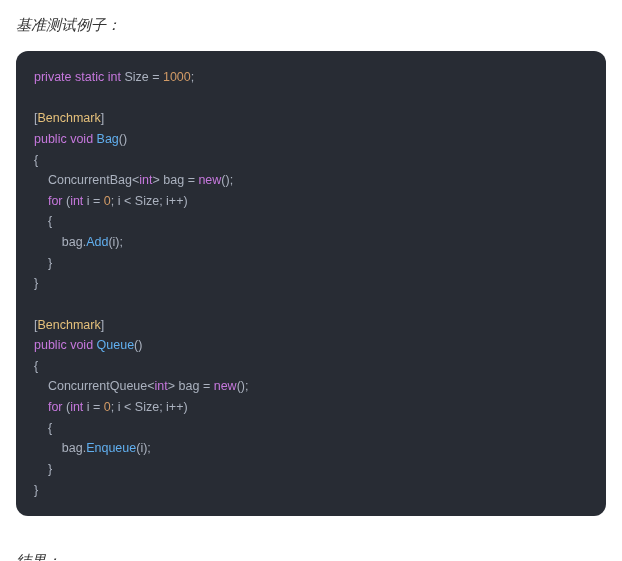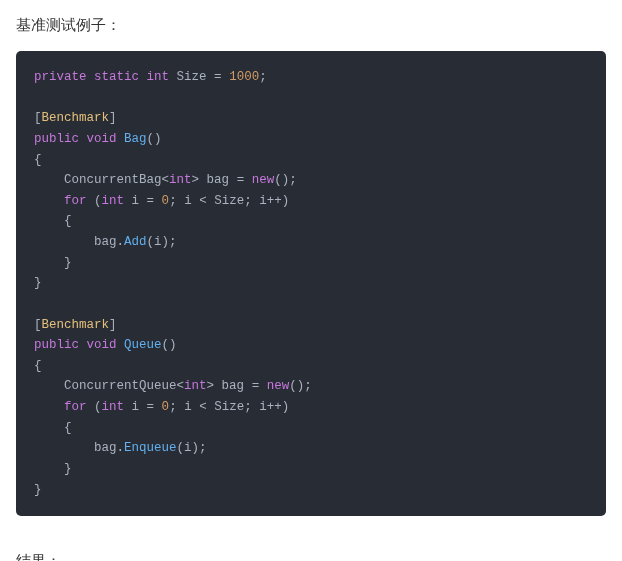--- a/index.html
+++ b/index.html
@@ -9,27 +9,28 @@
     width: 622px;
     padding: 6px 0 20px 0;
     color: #333;
     font-size: 14px;
   }
   .heading {
     padding: 0 16px;
     font-size: 15px;
     color: #333;
     margin: 10px 0 16px 0;
+    font-style: italic;
   }
   .codeblock {
     background: #282c34;
-    border-radius: 5px;
+    border-radius: 12px;
     margin: 0 16px 36px 16px;
     padding: 16px 18px;
-    font-family: Liberation Mono, monospace;
+    font-family: Liberation Sans, sans-serif;
     font-size: 12.5px;
     line-height: 1.65;
     color: #abb2bf;
     overflow-x: auto;
     white-space: pre;
   }
   .tok-kw    { color: #c678dd; } 
   .tok-type  { color: #c678dd; } 
   .tok-fn    { color: #61afef; } 
   .tok-num   { color: #d19a66; }

